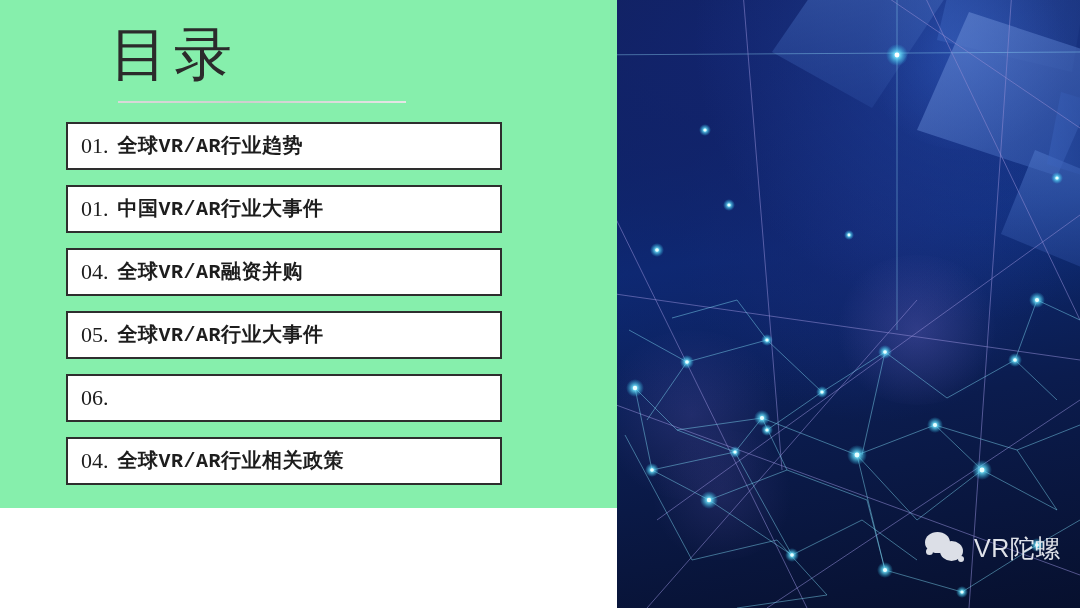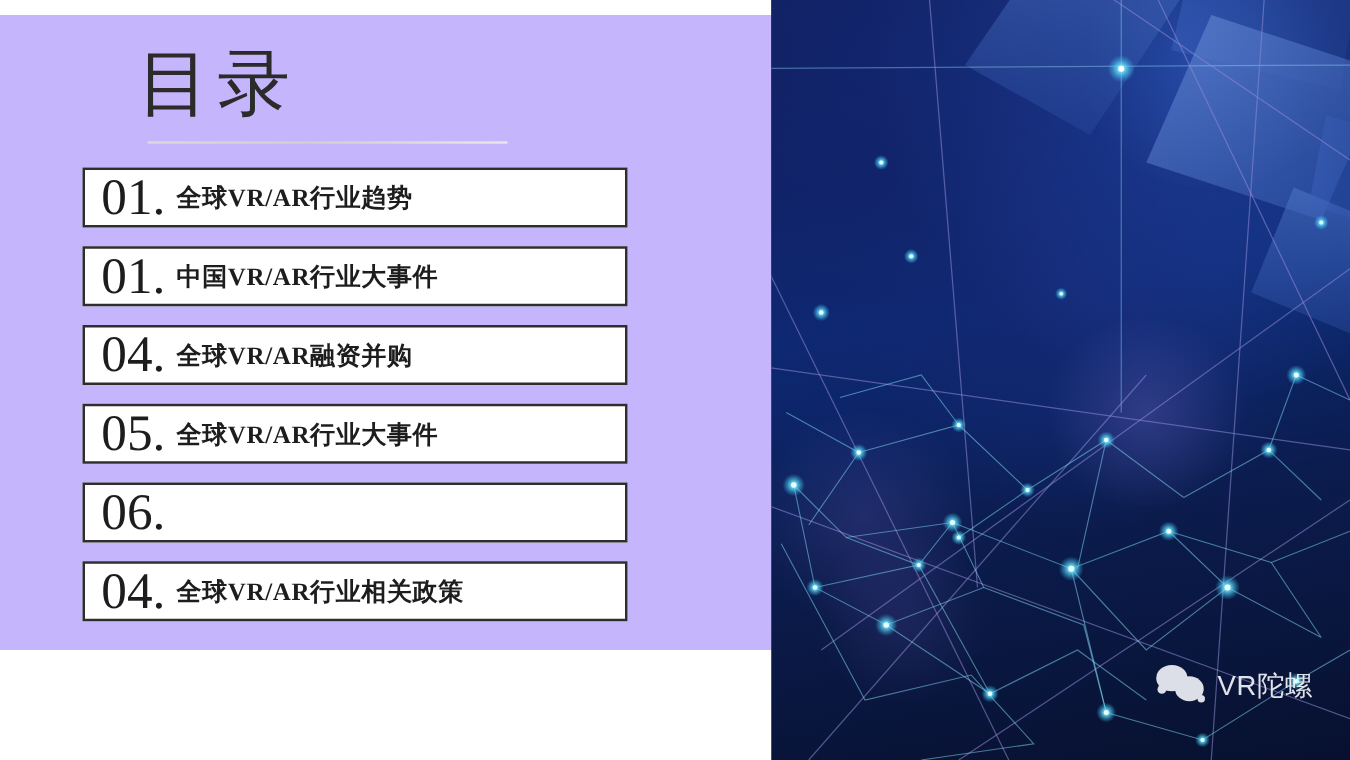--- a/index.html
+++ b/index.html
@@ -6,22 +6,21 @@
   body{
     width:1080px;height:608px;overflow:hidden;
     font-family:"Liberation Serif",serif;
     background:#ffffff;
   }
   #slide{position:relative;width:1080px;height:608px;overflow:hidden;}
 
   
   #left-panel{
     position:absolute;left:0;top:0;width:618px;height:508px;
-    background:#c4b5fd;
-    margin-top:12px;
+    background:#86efac;
   }
   #page-title{
     position:absolute;left:110px;top:19px;
     font-family:"Liberation Serif",serif;
     font-size:58px;line-height:72px;
     letter-spacing:6px;
     color:#2b2b2b;font-weight:400;
     white-space:nowrap;
   }
   #title-divider{
@@ -42,30 +41,30 @@
     display:flex;align-items:center;
     padding-left:13px;
     overflow:hidden;
   }
   .toc-item.active{
     background:#062d9a;
     border-color:#062d9a;
   }
   .toc-num{
     font-family:"Liberation Serif",serif;
-    font-size:41px;line-height:33px;
+    font-size:22px;line-height:33px;
     font-weight:400;
     color:#1d1d1d;
     letter-spacing:0px;
     margin-right:9px;
     position:relative;top:-1px;
     white-space:nowrap;
   }
   .toc-label{
-    font-family:Liberation Serif, serif;
+    font-family:Liberation Mono, monospace;
     font-size:20px;line-height:22px;
     font-weight:700;
     color:#1d1d1d;
     letter-spacing:0.5px;
     white-space:nowrap;
     position:relative;top:1px;
   }
   .toc-item.active .toc-num,
   .toc-item.active .toc-label{color:#ffffff;}
 
@@ -87,21 +86,21 @@
   
   #watermark{
     position:absolute;left:925px;top:530px;
     display:flex;align-items:center;
     opacity:0.92;
   }
   #wechat-icon{width:42px;height:36px;position:relative;margin-right:7px;}
   #wechat-icon .bub{position:absolute;background:#eef1f6;border-radius:50%;}
   #wm-text{
     font-family:"Liberation Sans","DejaVu Sans",sans-serif;
-    font-size:22px;line-height:25px;font-weight:400;
+    font-size:25px;line-height:25px;font-weight:400;
     color:#f2f4f8;letter-spacing:0.5px;white-space:nowrap;
   }
 </style>
 </head>
 <body>
 
 <div id="slide">
 
   <div id="left-panel">
 

